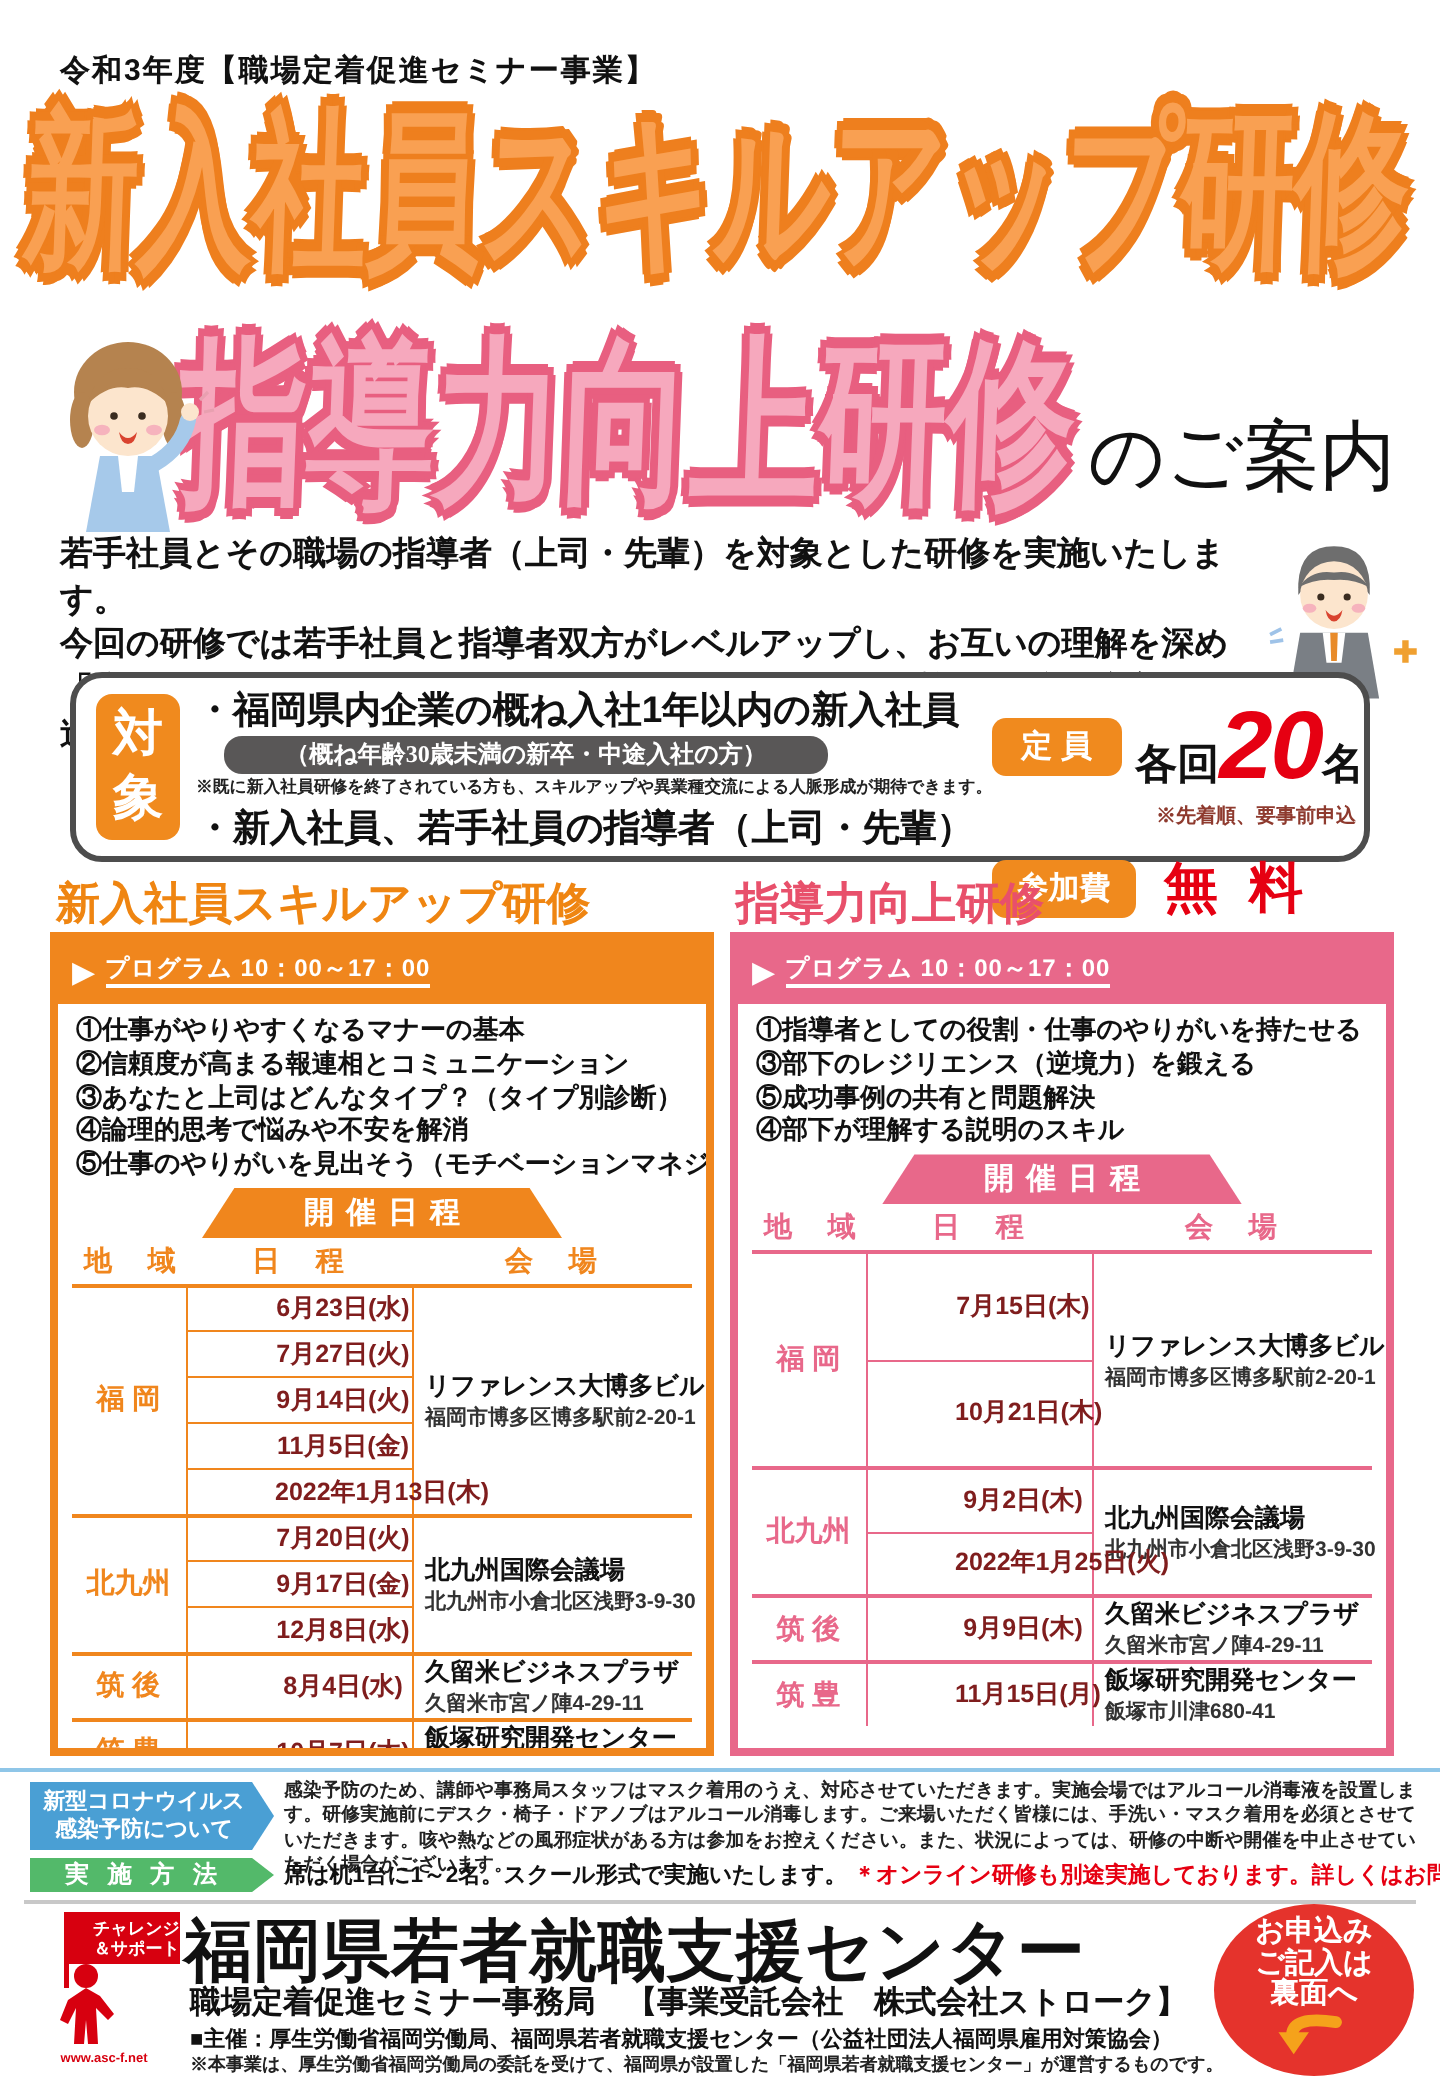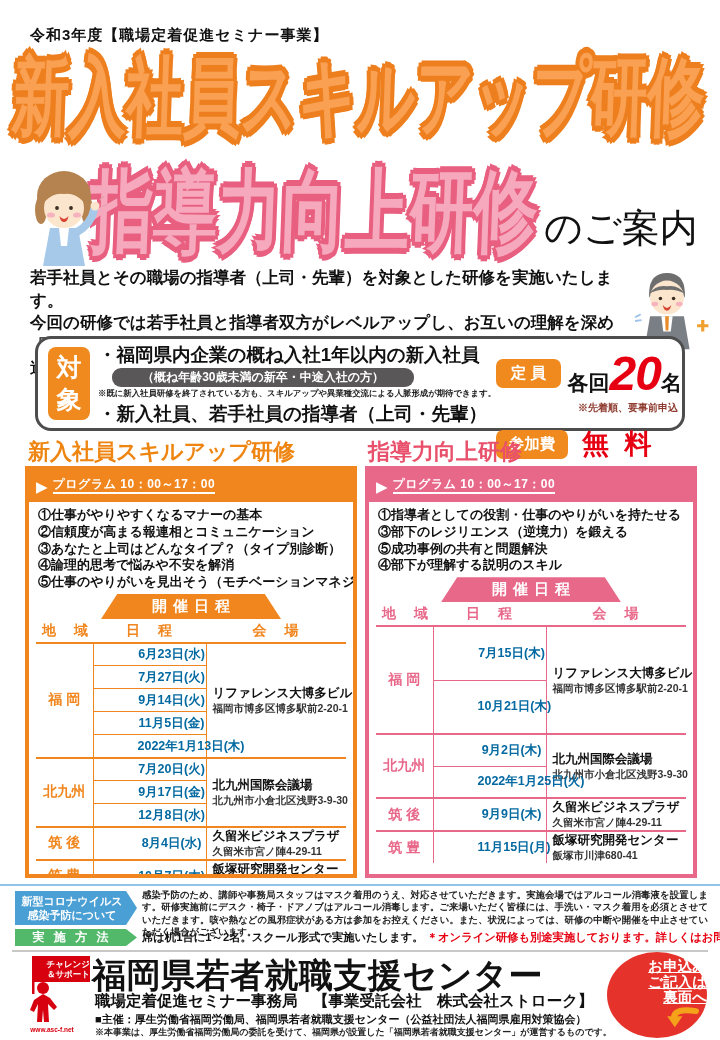--- a/index.html
+++ b/index.html
@@ -30,21 +30,21 @@
   .illus-woman { top:166px; left:14px; width:100px; height:102px; }
   .illus-man { top:260px; left:620px; width:94px; height:92px; }
 
   .intro { position:absolute; top:266px; left:30px; width:592px; font-size:16.5px; line-height:22.5px; font-weight:600; color:#111; }
 
   
   .target-box { position:absolute; top:336px; left:35px; width:650px; height:95px; border:3px solid #4d4d4d; border-radius:16px; background:#fff; }
   .target-label { position:absolute; left:10px; top:8px; width:42px; height:73px; background:#f08a1e; border-radius:8px; display:flex; flex-direction:column; align-items:center; justify-content:center; color:#fff; font-size:25px; font-weight:800; line-height:1.25; }
   .target-content { position:absolute; left:60px; top:3px; width:396px; }
   .t-item { font-size:18.5px; font-weight:800; color:#111; white-space:nowrap; }
-  .t-darkbar { margin:1px 0 1px 14px; width:302px; background:#595757; color:#fff; font-size:12px; font-weight:700; text-align:center; border-radius:9px; padding:1px 0; white-space:nowrap; }
+  .t-darkbar { margin:1px 0 1px 14px; width:302px; background:#595757; color:#fff; font-size:12px; font-weight:700; text-align:center; border-radius:9px; padding:1px 0; white-space:nowrap;font-family:Liberation Serif, serif; }
   .t-caption { font-size:8.4px; font-weight:700; color:#222; white-space:nowrap; margin:1px 0 2px 0; }
   .target-right { position:absolute; left:458px; top:7px; width:186px; }
   .tr-row { display:flex; align-items:center; }
   .t-badge { width:72px; background:#f08a1e; color:#fff; border-radius:7px; font-size:15.5px; font-weight:800; text-align:center; padding:4px 0; white-space:nowrap; }
   .cap-text { margin-left:7px; white-space:nowrap; }
   .cap-prefix, .cap-unit { font-size:21px; font-weight:800; color:#111; }
   .cap-number { font-size:48px; font-weight:800; font-style:italic; color:#e60012; letter-spacing:-1px; }
   .cap-note { font-size:10px; font-weight:700; color:#8e3a2e; margin:0 0 2px 82px; white-space:nowrap; }
   .fee-row { margin-top:11px; }
   .fee-value { font-size:27px; font-weight:800; color:#e60012; margin-left:14px; letter-spacing:4px; white-space:nowrap; }
@@ -61,21 +61,21 @@
   .ph-tri { font-size:15px; margin-right:5px; line-height:1; }
   .ph-text { font-size:12px; font-weight:800; line-height:1.1; border-bottom:2.5px solid #fff; white-space:nowrap; letter-spacing:0.5px; }
   .plist { list-style:none; margin:5px 9px 3px 9px; }
   .plist li { font-size:13px; line-height:16.8px; font-weight:700; color:#111; white-space:nowrap; }
   .banner { width:180px; margin:1px auto 0; background:var(--ac); color:#fff; text-align:center; font-size:15px; font-weight:800; letter-spacing:6px; padding:3px 0 3px 6px; clip-path:polygon(9% 0,91% 0,100% 100%,0 100%); }
 
   .sched { width:calc(100% - 14px); margin:0 7px; border-collapse:collapse; table-layout:fixed; }
   .c-region { width:57px; } .c-date { width:113px; }
   .sched th { color:var(--ac); font-size:14px; font-weight:800; letter-spacing:7px; text-align:center; border-bottom:2.5px solid var(--ac); padding:3px 0 2px 6px; height:24px; white-space:nowrap; }
   .sched td.region { color:var(--ac); font-size:14px; font-weight:800; text-align:center; border-right:1.5px solid var(--ac); white-space:nowrap; }
-  .sched td.date { text-align:center; font-size:12.5px; font-weight:700; color:#0369a1; border-right:1.5px solid var(--ac); height:23px; white-space:nowrap;padding-left:44px; }
+  .sched td.date { text-align:center; font-size:12.5px; font-weight:700; color:#7f1d1d; border-right:1.5px solid var(--ac); height:23px; white-space:nowrap;padding-left:44px; }
   .sched td.date.h54 { height:54px; } .sched td.date.h32 { height:32px; } .sched td.date.h29 { height:29px; }
   .sched td.venue { padding-left:6px; vertical-align:middle; }
   .vname { font-size:12.5px; font-weight:800; color:#111; white-space:nowrap; }
   .vaddr { font-size:10.5px; font-weight:600; color:#333; white-space:nowrap; }
   .sched tr.sub td { border-top:1.5px solid var(--ac); }
   .sched tr.grp td { border-top:2px solid var(--ac); }
   .sched tr.grp.first td { border-top:none; }
 
   .blue-divider { position:absolute; top:884px; left:0; width:720px; height:2px; background:#8fc6e8; }
 
@@ -89,21 +89,21 @@
   
   .footer-divider { position:absolute; top:950px; left:12px; width:696px; height:2px; background:#c8c8c8; }
   .logo { position:absolute; top:956px; left:18px; width:68px; height:80px; }
   .logo-flag { position:absolute; left:14px; top:0; width:58px; background:#d7000f; color:#fff; font-size:8.5px; font-weight:800; text-align:right; line-height:10px; padding:3px 0; }
   .logo-person { position:absolute; left:2px; top:22px; width:46px; height:46px; }
   .logo-url { position:absolute; left:0; top:70px; width:68px; font-size:6.5px; font-weight:700; color:#d7000f; text-align:center; }
   .org-name { position:absolute; top:953px; left:92px; font-size:34px; font-weight:800; color:#111; letter-spacing:0.5px; white-space:nowrap; }
   .office-line { position:absolute; top:991px; left:95px; font-size:15.5px; font-weight:800; color:#111; white-space:nowrap; }
   .host-line { position:absolute; top:1012px; left:95px; font-size:11px; font-weight:700; color:#111; white-space:nowrap; }
   .note-line { position:absolute; top:1026px; left:95px; font-size:9px; font-weight:600; color:#222; white-space:nowrap; }
-  .apply-badge { position:absolute; top:952px; left:607px; width:100px; height:86px; background:#e5332c; border-radius:50%; color:#fff; text-align:right; padding-top:7px;text-decoration:underline; }
+  .apply-badge { position:absolute; top:952px; left:607px; width:100px; height:86px; background:#e5332c; border-radius:50%; color:#fff; text-align:center; padding-top:7px; }
   .apply-badge div { font-size:14.5px; font-weight:800; line-height:15.5px; }
   .apply-arrow { width:44px; height:22px; margin-top:0px; }
 </style>
 </head>
 <body>
 
 <div class="page">
 
   <div class="fiscal">令和3年度【職場定着促進セミナー事業】</div>
 

